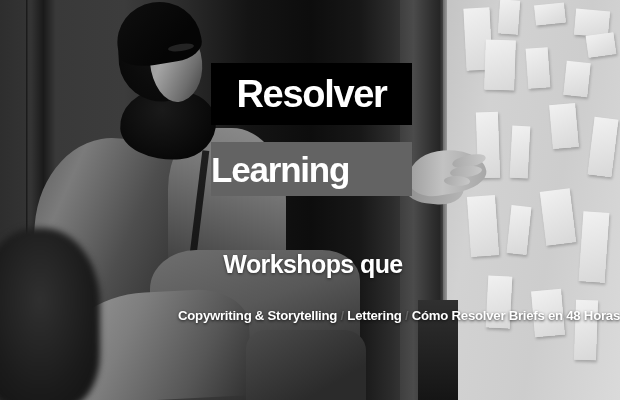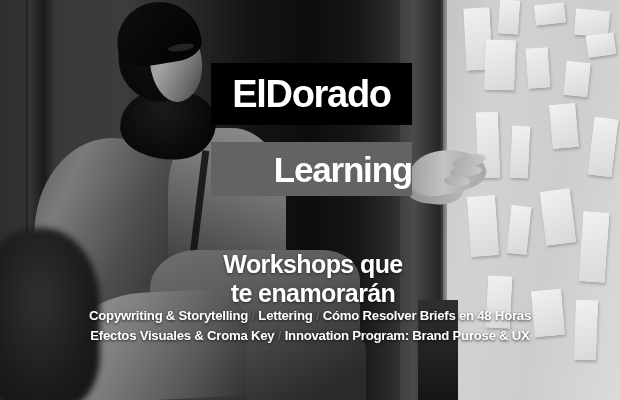--- a/index.html
+++ b/index.html
@@ -151,36 +151,36 @@
     background:#000;
     display:flex; align-items:center; justify-content:center;
   }
   .blackbar .txt {
     color:#fff; font-weight:bold; font-size:38px;
     letter-spacing:-1.3px; line-height:1; white-space:nowrap;
   }
   .pinkbar {
     position:absolute; left:211px; top:142px; width:201px; height:54px;
     background:#fb3566;
-    display:flex; align-items:center; justify-content:flex-end;
+    display:flex; align-items:center; justify-content:flex-start;
   }
   .pinkbar .txt {
     color:#fff; font-weight:bold; font-size:35px;
     letter-spacing:-1.2px; line-height:1; white-space:nowrap;
   }
   .tagline {
     position:absolute; left:168px; top:208px; width:290px;
     text-align:center; color:#fff; font-weight:bold;
     font-size:25px; line-height:1.17; letter-spacing:-0.6px;
     text-shadow:0 1px 3px rgba(0,0,0,.55);
     margin-top:42px;
   }
   .courses {
     position:absolute; left:0; top:306px; width:620px;
-    text-align:center; color:#fff; font-weight:bold;
+    text-align:right; color:#fff; font-weight:bold;
     font-size:13.2px; line-height:1.55; letter-spacing:-0.25px;
     text-shadow:0 1px 3px rgba(0,0,0,.75);
     white-space:nowrap;
   }
   .sep { color:#fb3566; }
   .footer {
     position:absolute; left:0; top:389px; width:620px;
     text-align:center; color:#fff; font-weight:bold;
     font-size:10.5px; letter-spacing:-0.1px;
     text-shadow:0 1px 2px rgba(0,0,0,.7);
@@ -236,41 +236,35 @@
     <div class="fg-blur-left"></div>
 
     <div class="forearm"></div>
     <div class="hand"></div>
     <div class="finger" style="left:452px; top:155px; width:34px; height:12px; transform:rotate(-12deg);"></div>
     <div class="finger" style="left:450px; top:166px; width:32px; height:11px; transform:rotate(-6deg);"></div>
     <div class="finger" style="left:444px; top:176px; width:26px; height:10px; transform:rotate(2deg);"></div>
   </div>
 
   <div class="blackbar">
-    <span class="txt">ElDorado</span>
+    <span class="txt">Resolver</span>
   </div>
 
   <div class="pinkbar">
     <span class="txt">Learning</span>
   </div>
 
   <div class="tagline">
     <div>Workshops que</div>
-    <div>te enamorarán</div>
   </div>
 
   <div class="courses">
     <div>
       <span>Copywriting &amp; Storytelling</span>
       <span class="sep">/</span>
       <span>Lettering</span>
       <span class="sep">/</span>
       <span>Cómo Resolver Briefs en 48 Horas</span>
     </div>
-    <div>
-      <span>Efectos Visuales &amp; Croma Key</span>
-      <span class="sep">/</span>
-      <span>Innovation Program: Brand Purose &amp; UX</span>
-    </div>
   </div>
 
 
 </div>
 
 </body></html>

